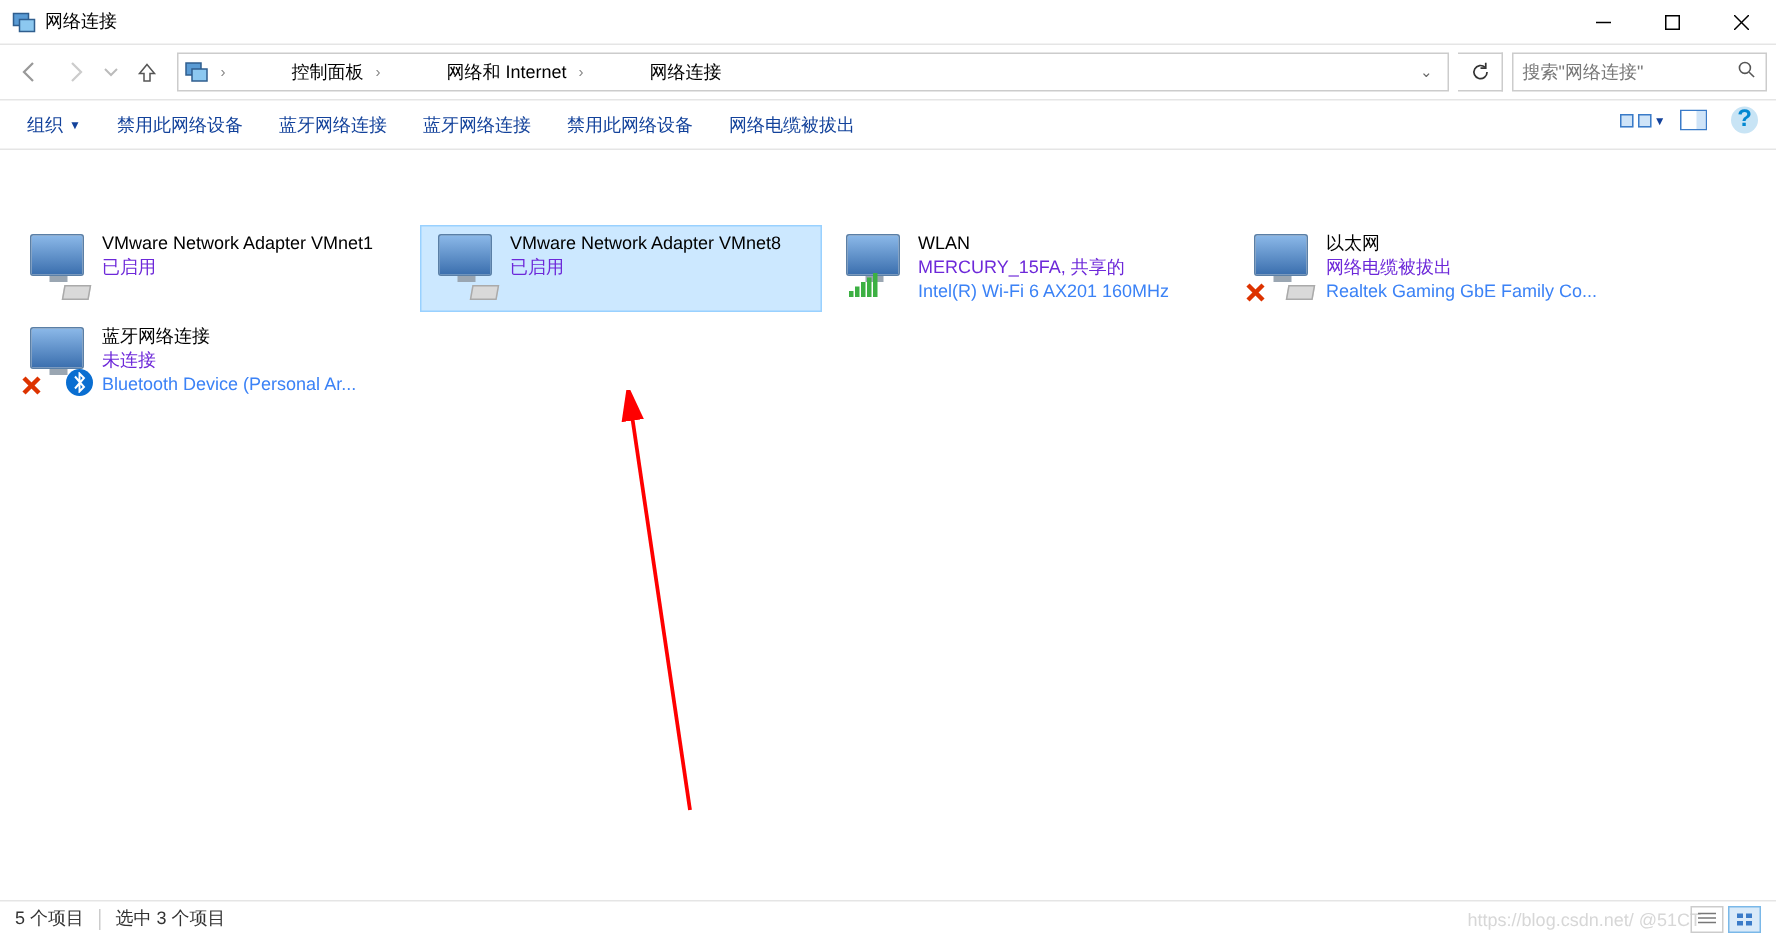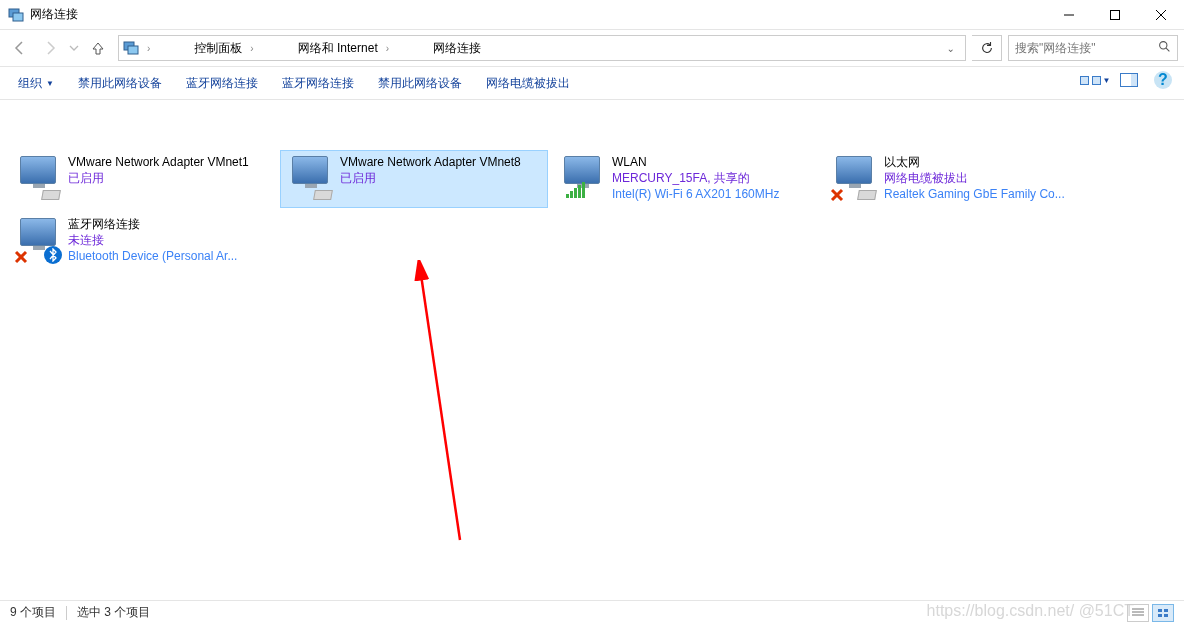--- a/index.html
+++ b/index.html
@@ -56,21 +56,21 @@
   .signal span:nth-child(1){height:4px;} .signal span:nth-child(2){height:7px;} .signal span:nth-child(3){height:10px;} .signal span:nth-child(4){height:13px;} .signal span:nth-child(5){height:16px;}
   .bt-badge { position:absolute; bottom:0; right:0; width:18px; height:18px; background:#0a6ed1; border-radius:50%; color:#fff; font-size:11px; display:flex; align-items:center; justify-content:center;}
 
   
   .arrow-annot { position:absolute; top:160px; left:405px; pointer-events:none; }
 
   
   .statusbar { position:absolute; bottom:0; left:0; right:0; height:24px; border-top:1px solid #e5e5e5; display:flex; align-items:center; padding:0 10px; font-size:12px; color:#333;}
   .statusbar .sep { width:1px; height:14px; background:#ccc; margin:0 10px;}
   .statusbar .spacer{flex:1;}
-  .watermark { position:absolute; bottom:4px; right:50px; color:#d7d7d7; font-size:16px; pointer-events:none;}
+  .watermark { position:absolute; bottom:4px; right:50px; color:#d7d7d7; font-size:12px; pointer-events:none;}
   .statusbar .view-btn { width:22px; height:18px; border:1px solid #ccc; margin-left:3px; display:flex; align-items:center; justify-content:center; font-size:10px; color:#555;}
   .statusbar .view-btn.active{ background:#d9eaf9; border-color:#7ab8e8;}
 
   
   .viewopt { display:flex; align-items:center; gap:3px;}
   .viewopt .sq { width:9px; height:9px; border:1px solid #3a7bc8; background:#cfe4f8;}
 </style>
 </head>
 <body>
 
@@ -275,21 +275,21 @@
           <path d="M0 0 L10 3 L0 6 Z" fill="#ff0000"></path>
         </marker>
       </defs>
     <line x1="55" y1="280" x2="15" y2="8" stroke="#ff0000" stroke-width="2.5" marker-end="url(#ah)"></line>
   </svg>
 </div>
 
 <div class="watermark">https://blog.csdn.net/  @51CT  </div>
 
 <div class="statusbar">
-  <span>9 个项目</span>
+  <span>5 个项目</span>
   <div class="sep"></div>
   <span>选中 3 个项目</span>
   <div class="spacer"></div>
   <div class="view-btn">
     <svg width="12" height="10">
         <line x1="0" y1="1" x2="12" y2="1" stroke="#777"></line>
         <line x1="0" y1="4" x2="12" y2="4" stroke="#777"></line>
         <line x1="0" y1="7" x2="12" y2="7" stroke="#777"></line>
       </svg>
   </div>

